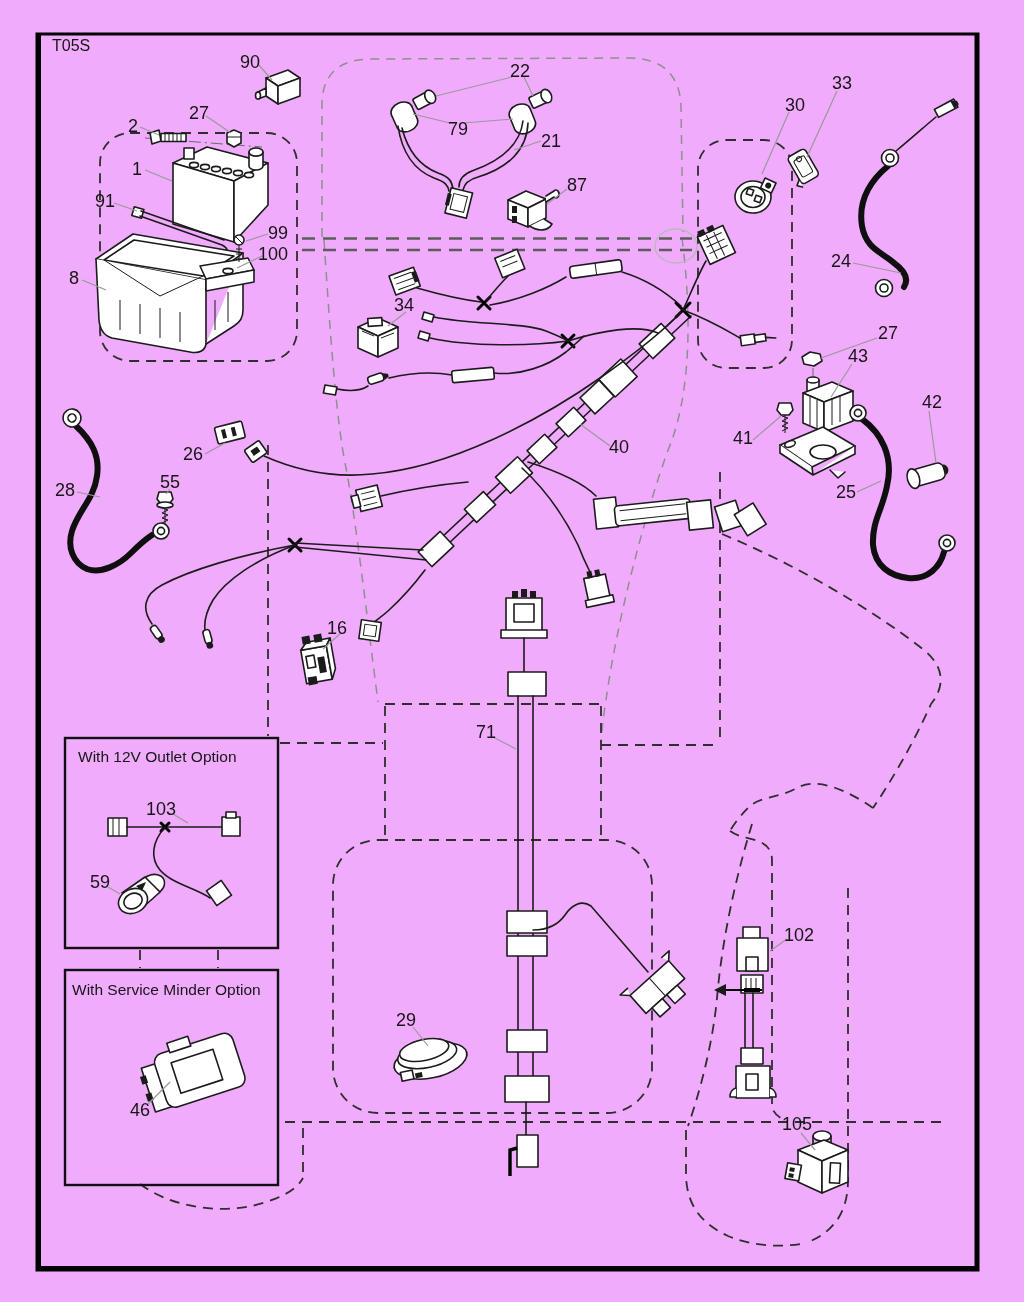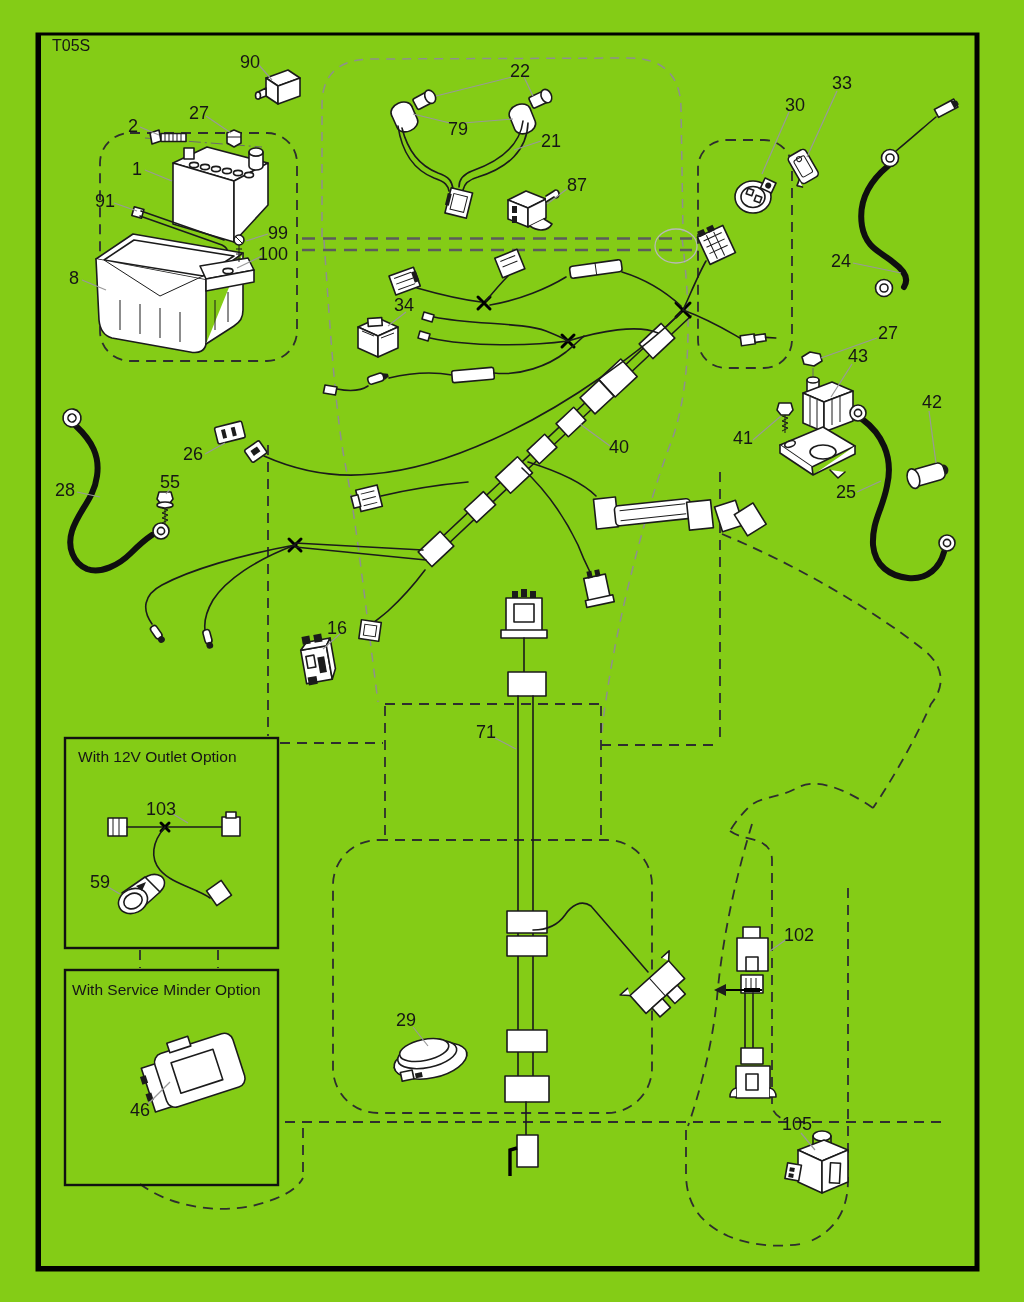--- a/index.html
+++ b/index.html
@@ -1,16 +1,16 @@
 <!DOCTYPE html>
 <html><head>
 <meta charset="utf-8">
 <style>
   html,body{margin:0;padding:0;background:#fff}
-  .stage{width:1024px;height:1302px;position:relative;background:#84cc16}
+  .stage{width:1024px;height:1302px;position:relative;background:#f0abfc}
   svg{display:block}
   .part{fill:#fff;stroke:#1b1b1b;stroke-width:1.6;stroke-linejoin:round;stroke-linecap:round}
   .pf{fill:#1b1b1b;stroke:none}
   .wire{fill:none;stroke:#1b1b1b;stroke-width:1.6;stroke-linecap:round}
   .thin{fill:none;stroke:#1b1b1b;stroke-width:1}
   .cable{fill:none;stroke:#0f0f0f;stroke-width:6;stroke-linecap:round}
   .leader{stroke:#999;stroke-width:1.2;fill:none}
   .lbl{font:18px "Liberation Sans", sans-serif;fill:#161616}
   .title{font:16px "Liberation Sans", sans-serif;fill:#161616}
   .boxtitle{font:15.5px "Liberation Sans", sans-serif;fill:#161616}

